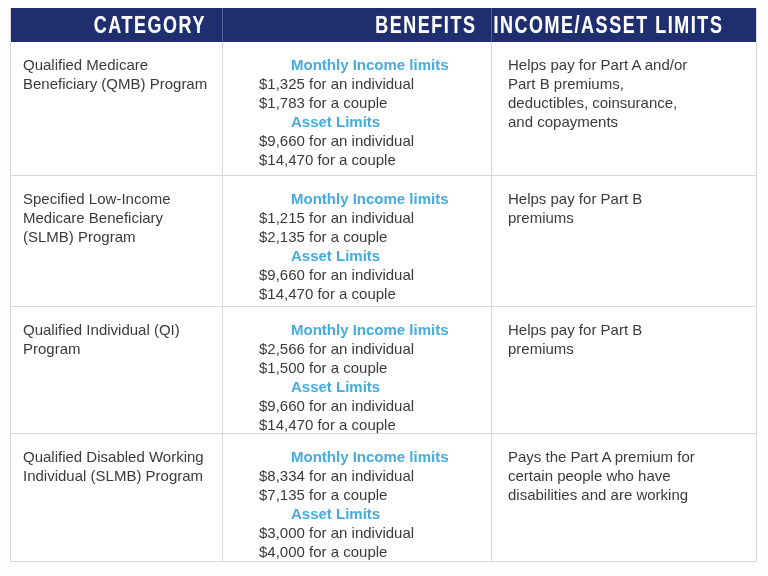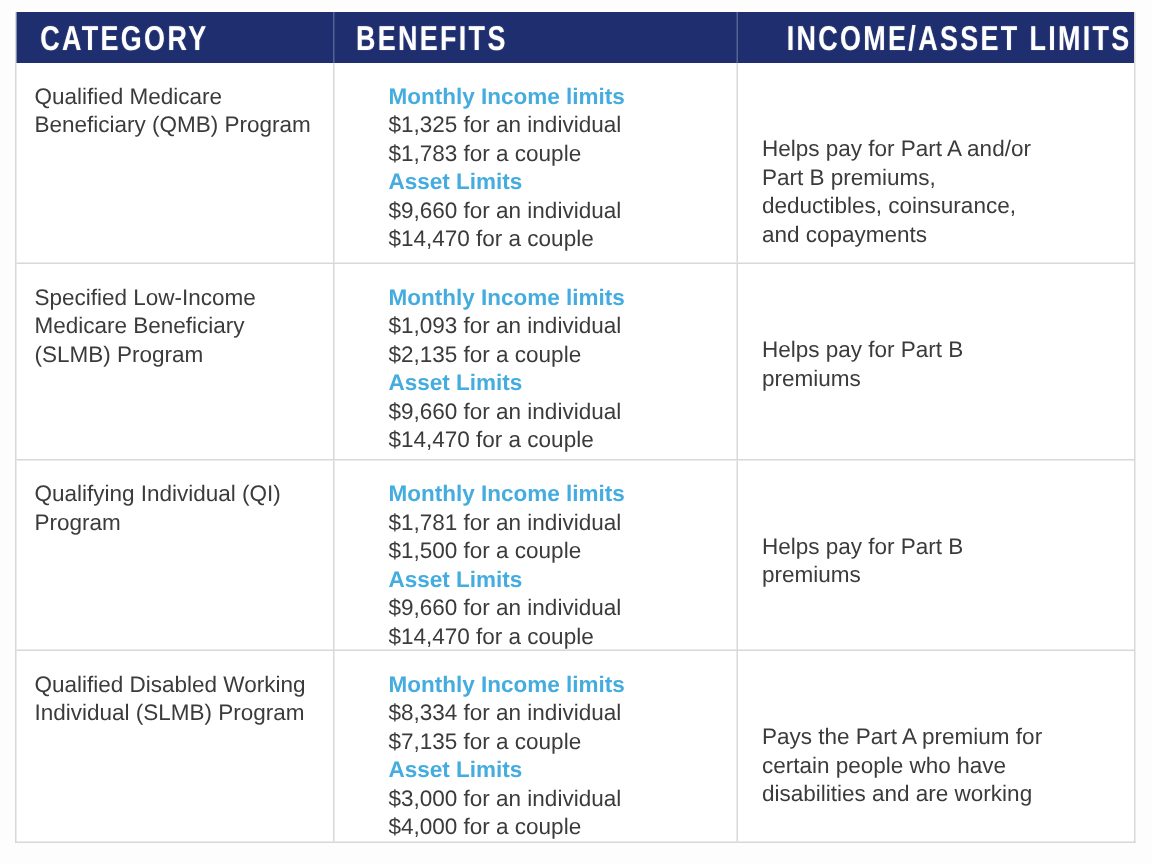--- a/index.html
+++ b/index.html
@@ -26,21 +26,21 @@
     background:#ffffff;
   }
   .row{display:grid;grid-template-columns:212px 269px 264px;}
   .row.header{height:34px;background:var(--header-bg);}
   .row.r1{height:133px;}
   .row.r2{height:131px;}
   .row.r3{height:127px;}
   .row.r4{height:128px;}
   .row.body + .row.body{border-top:1px solid var(--grid-border);}
   .hcell{
-    display:flex;align-items:center;justify-content:flex-start;
+    display:flex;align-items:center;justify-content:flex-end;
     color:var(--header-text);
     overflow:hidden;
   }
   .hcell:not(:last-child){border-right:1px solid rgba(255,255,255,0.25);}
   .hcell span{
     display:inline-block;
     font-weight:bold;
     font-size:23px;
     letter-spacing:2px;
     transform:scaleX(0.78);
@@ -50,22 +50,22 @@
   .cell{
     padding:13px 8px 0 12px;
     font-size:15px;
     line-height:19px;
     font-weight:500;
   }
   .cell.col-category{padding-right:14px;}
   .cell.col-income{padding-left:36px;}
   .cell.col-benefits{padding-left:16px;}
   .col-category,.col-income{border-right:1px solid var(--grid-border);}
-  .blue-label{color:var(--accent-blue);font-weight:bold;}
-  .benefits-text{max-width:196px;margin-top:35px;}
+  .blue-label{color:var(--accent-blue);font-weight:bold;margin-left:32px;}
+  .benefits-text{max-width:196px;}
 </style>
 </head>
 <body>
 
 <div class="page">
   <div class="ms-table">
 
     <div class="row header">
       <div class="hcell">
         <span>CATEGORY</span>
@@ -94,38 +94,38 @@
         <div class="benefits-text">Helps pay for Part A and/or Part B premiums, deductibles, coinsurance, and copayments</div>
       </div>
     </div>
 
     <div class="row body r2">
       <div class="cell col-category">
         <div>Specified Low-Income Medicare Beneficiary (SLMB) Program</div>
       </div>
       <div class="cell col-income">
         <div class="blue-label">Monthly Income limits</div>
-        <div>$1,093 for an individual</div>
+        <div>$1,215 for an individual</div>
         <div>$2,135 for a couple</div>
         <div class="blue-label">Asset Limits</div>
         <div>$9,660 for an individual</div>
         <div>$14,470 for a couple</div>
       </div>
       <div class="cell col-benefits">
         <div class="benefits-text">Helps pay for Part B premiums</div>
       </div>
     </div>
 
     <div class="row body r3">
       <div class="cell col-category">
-        <div>Qualifying Individual (QI) Program</div>
+        <div>Qualified Individual (QI) Program</div>
       </div>
       <div class="cell col-income">
         <div class="blue-label">Monthly Income limits</div>
-        <div>$1,781 for an individual</div>
+        <div>$2,566 for an individual</div>
         <div>$1,500 for a couple</div>
         <div class="blue-label">Asset Limits</div>
         <div>$9,660 for an individual</div>
         <div>$14,470 for a couple</div>
       </div>
       <div class="cell col-benefits">
         <div class="benefits-text">Helps pay for Part B premiums</div>
       </div>
     </div>
 

